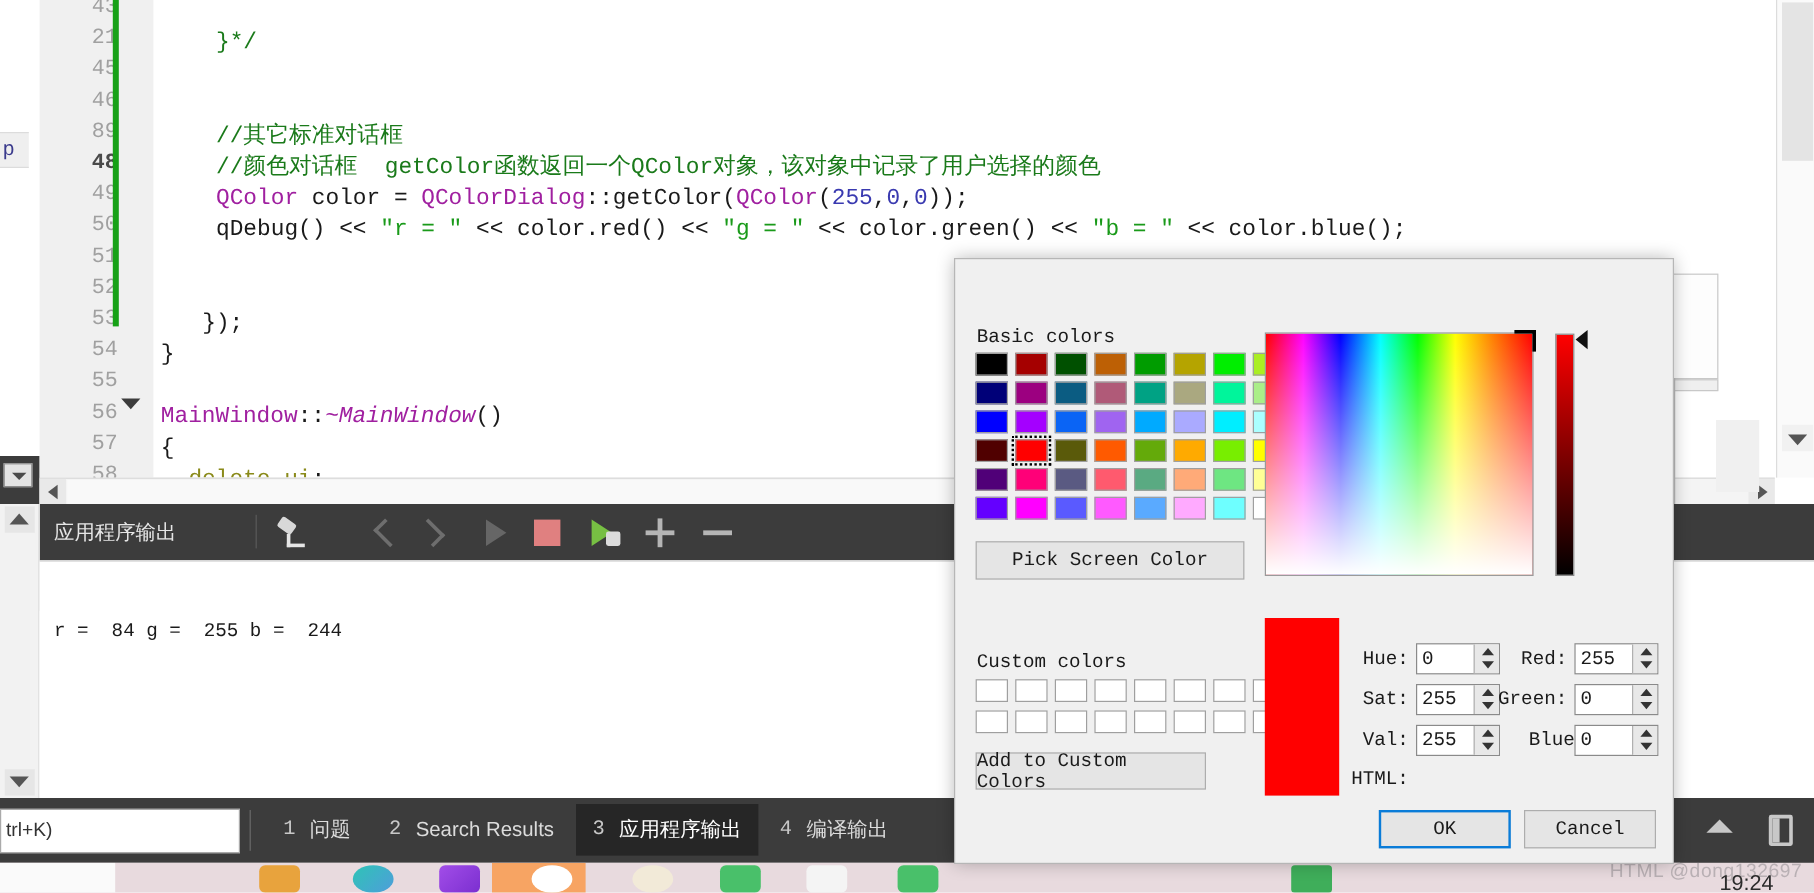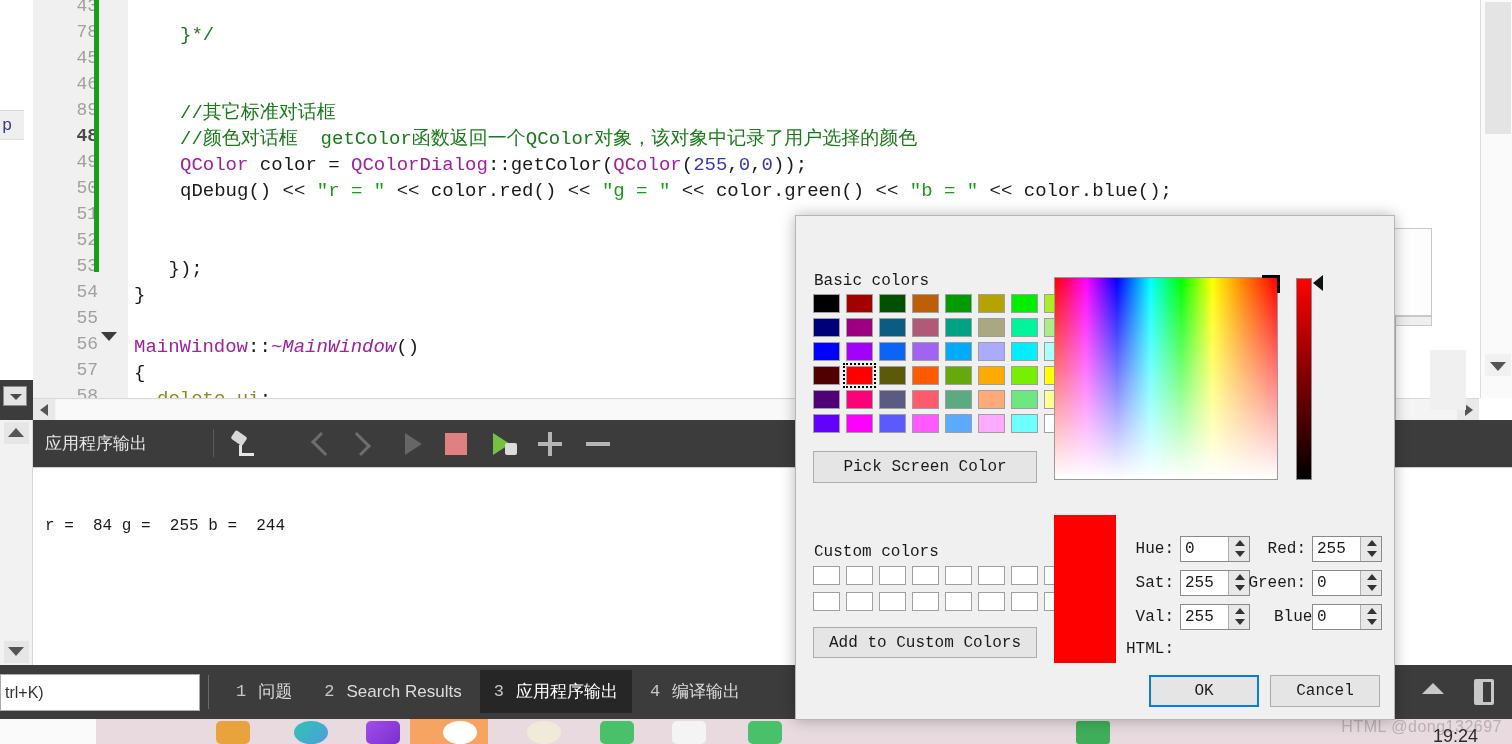--- a/index.html
+++ b/index.html
@@ -322,21 +322,21 @@
     position:absolute; width:27px; height:19px; border:1px solid #9f9f9f;
   }
   .sw.sel { outline:2px dotted #000; outline-offset:1px; }
 
   .btn {
     position:absolute; background:#e5e5e5; border:1px solid #adadad;
     font-family:"Liberation Mono", monospace; font-size:16px; color:#1a1a1a;
     display:flex; align-items:center; justify-content:center;
   }
   .btn-pick { left:17px; top:235px; width:224px; height:32px; }
-  .btn-add  { left:17px; top:411px; width:224px; height:31px; }
+  .btn-add  { left:17px; top:411px; width:192px; height:31px; }
   .btn-ok {
     left:353px; top:459px; width:110px; height:32px;
     border:2px solid #0a7cd8;
   }
   .btn-cancel { left:474px; top:459px; width:110px; height:32px; }
 
   .custom-grid { position:absolute; left:17px; top:350px; }
   .csw {
     position:absolute; width:27px; height:19px; background:#ffffff; border:1px solid #9f9f9f;
   }
@@ -412,21 +412,21 @@
 
   <div class="ide-editor">
 
     <div class="left-strip"></div>
     <div class="left-tabfrag">p</div>
     <div class="left-strip-btm"></div>
     <div class="left-dd"></div>
 
     <div class="gutter" id="gutter">
         <div class="ln" style="top: -4px;">43</div>
-        <div class="ln" style="top: 22px;">78</div>
+        <div class="ln" style="top: 22px;">21</div>
         <div class="ln" style="top: 48px;">45</div>
         <div class="ln" style="top: 74px;">46</div>
         <div class="ln" style="top: 100px;">89</div>
         <div class="ln cur" style="top: 126px;">48</div>
         <div class="ln" style="top: 152px;">49</div>
         <div class="ln" style="top: 178px;">50</div>
         <div class="ln" style="top: 204px;">51</div>
         <div class="ln" style="top: 230px;">52</div>
         <div class="ln" style="top: 256px;">53</div>
         <div class="ln" style="top: 282px;">54</div>

